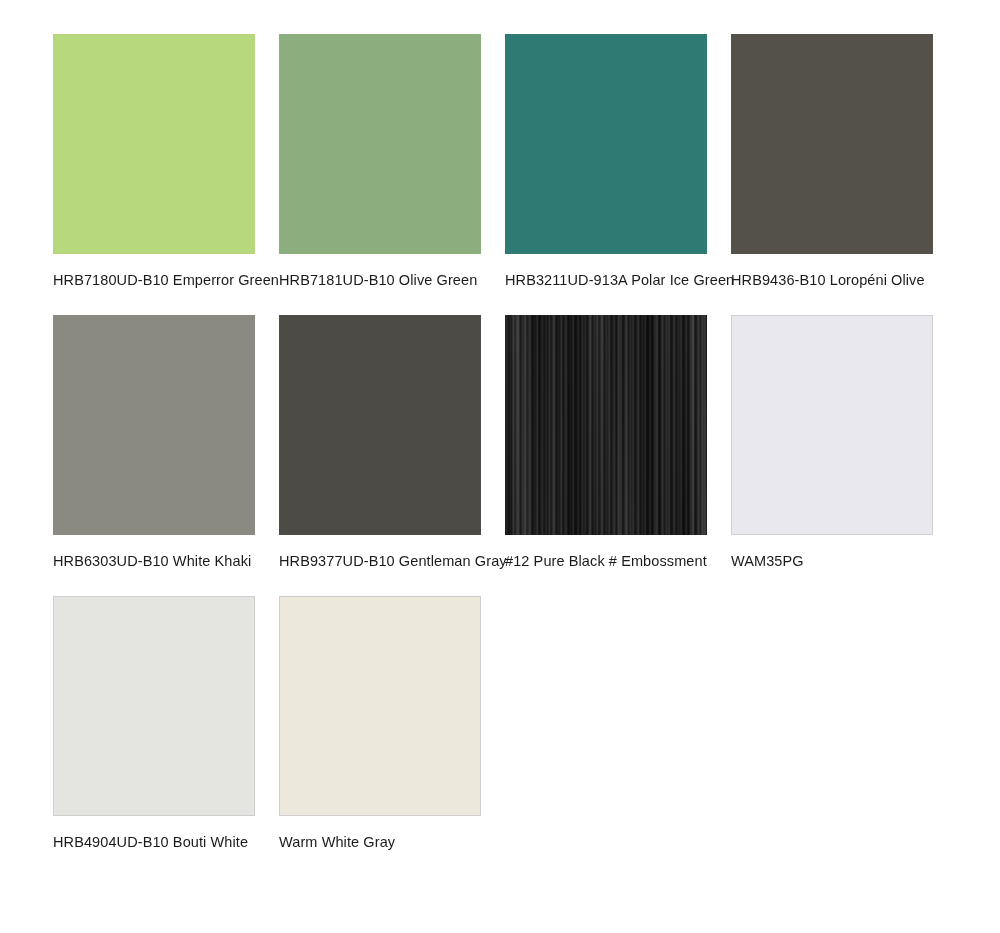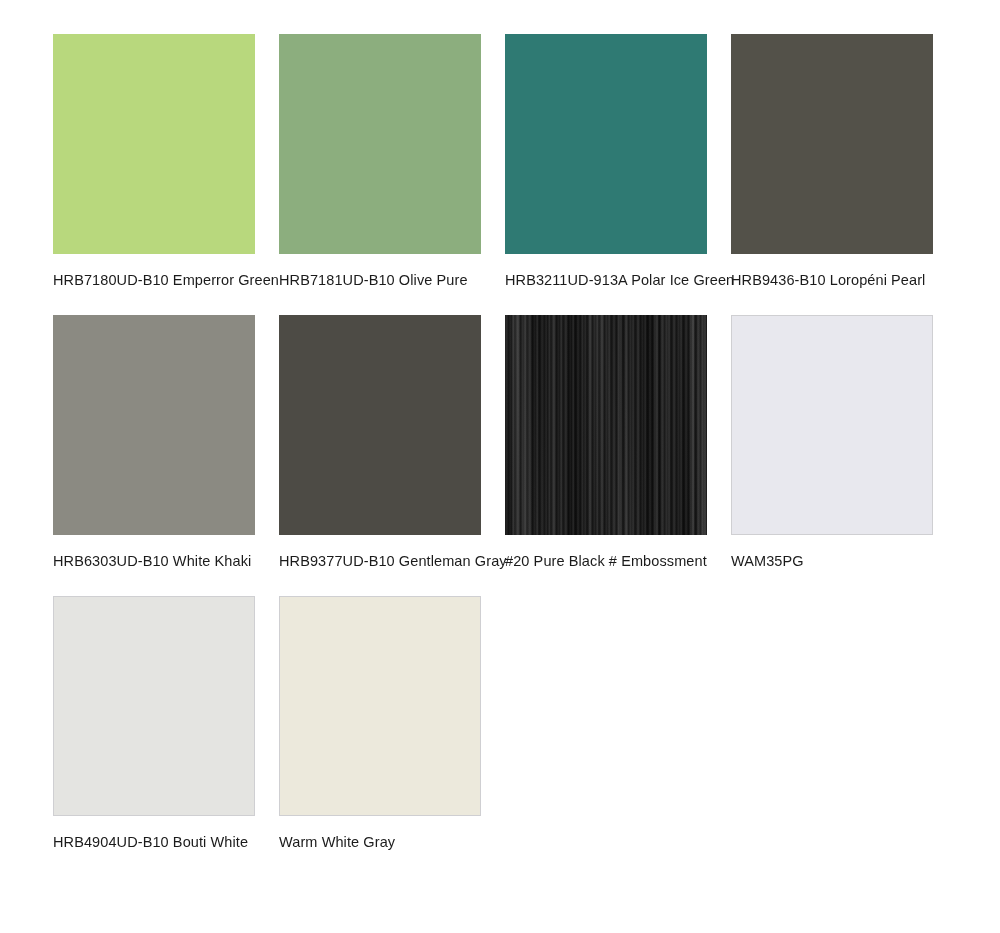--- a/index.html
+++ b/index.html
@@ -87,41 +87,41 @@
 <body>
 
 <div class="palette-page">
   <div class="swatch-grid">
       <div class="swatch-cell">
         <div class="swatch-chip" style="background-color: rgb(184, 216, 125);"></div>
         <div class="swatch-label">HRB7180UD-B10 Emperror Green</div>
       </div>
       <div class="swatch-cell">
         <div class="swatch-chip" style="background-color: rgb(140, 174, 126);"></div>
-        <div class="swatch-label">HRB7181UD-B10 Olive Pure</div>
+        <div class="swatch-label">HRB7181UD-B10 Olive Green</div>
       </div>
       <div class="swatch-cell">
         <div class="swatch-chip" style="background-color: rgb(47, 122, 115);"></div>
         <div class="swatch-label">HRB3211UD-913A Polar Ice Green</div>
       </div>
       <div class="swatch-cell">
         <div class="swatch-chip" style="background-color: rgb(83, 81, 73);"></div>
-        <div class="swatch-label">HRB9436-B10 Loropéni Pearl</div>
+        <div class="swatch-label">HRB9436-B10 Loropéni Olive</div>
       </div>
       <div class="swatch-cell">
         <div class="swatch-chip" style="background-color: rgb(139, 138, 130);"></div>
         <div class="swatch-label">HRB6303UD-B10 White Khaki</div>
       </div>
       <div class="swatch-cell">
         <div class="swatch-chip" style="background-color: rgb(77, 75, 69);"></div>
         <div class="swatch-label">HRB9377UD-B10 Gentleman Gray</div>
       </div>
       <div class="swatch-cell">
         <div class="swatch-chip texture-wood-grain"></div>
-        <div class="swatch-label">#20 Pure Black # Embossment</div>
+        <div class="swatch-label">#12 Pure Black # Embossment</div>
       </div>
       <div class="swatch-cell">
         <div class="swatch-chip bordered" style="background-color: rgb(232, 232, 238);"></div>
         <div class="swatch-label">WAM35PG</div>
       </div>
       <div class="swatch-cell">
         <div class="swatch-chip bordered" style="background-color: rgb(228, 228, 225);"></div>
         <div class="swatch-label">HRB4904UD-B10 Bouti White</div>
       </div>
       <div class="swatch-cell">

